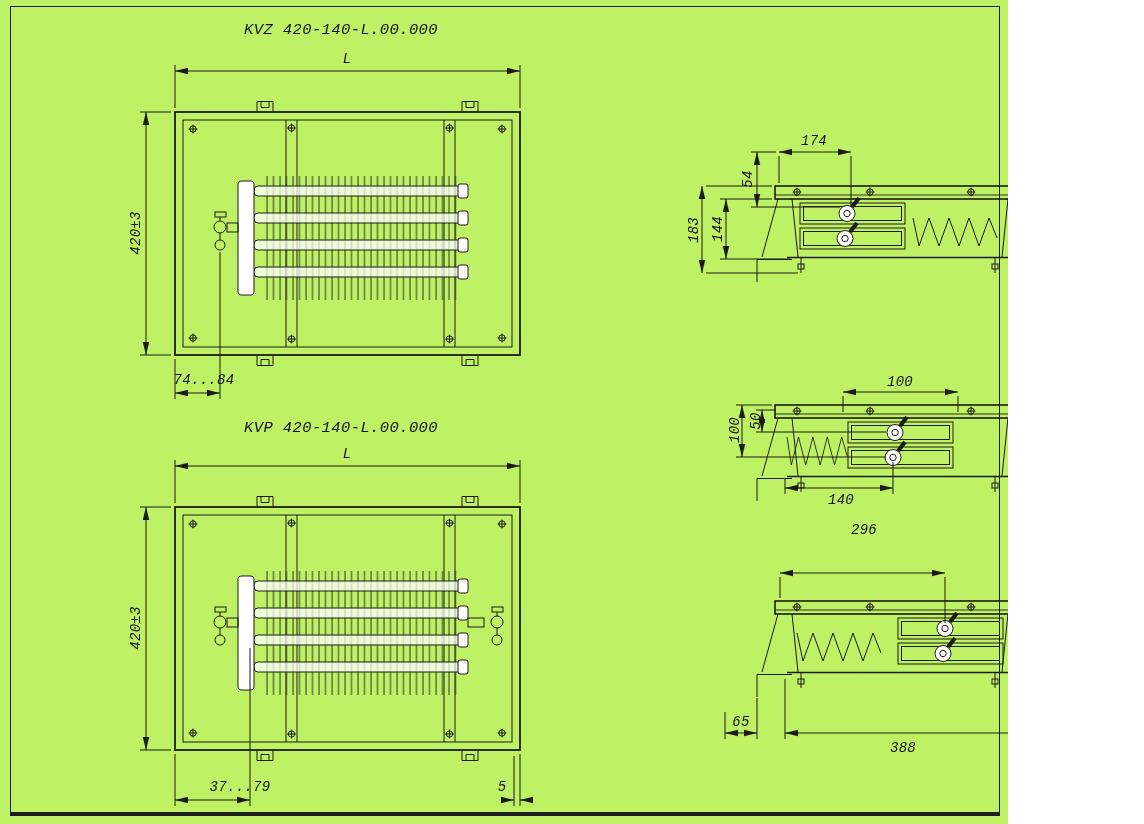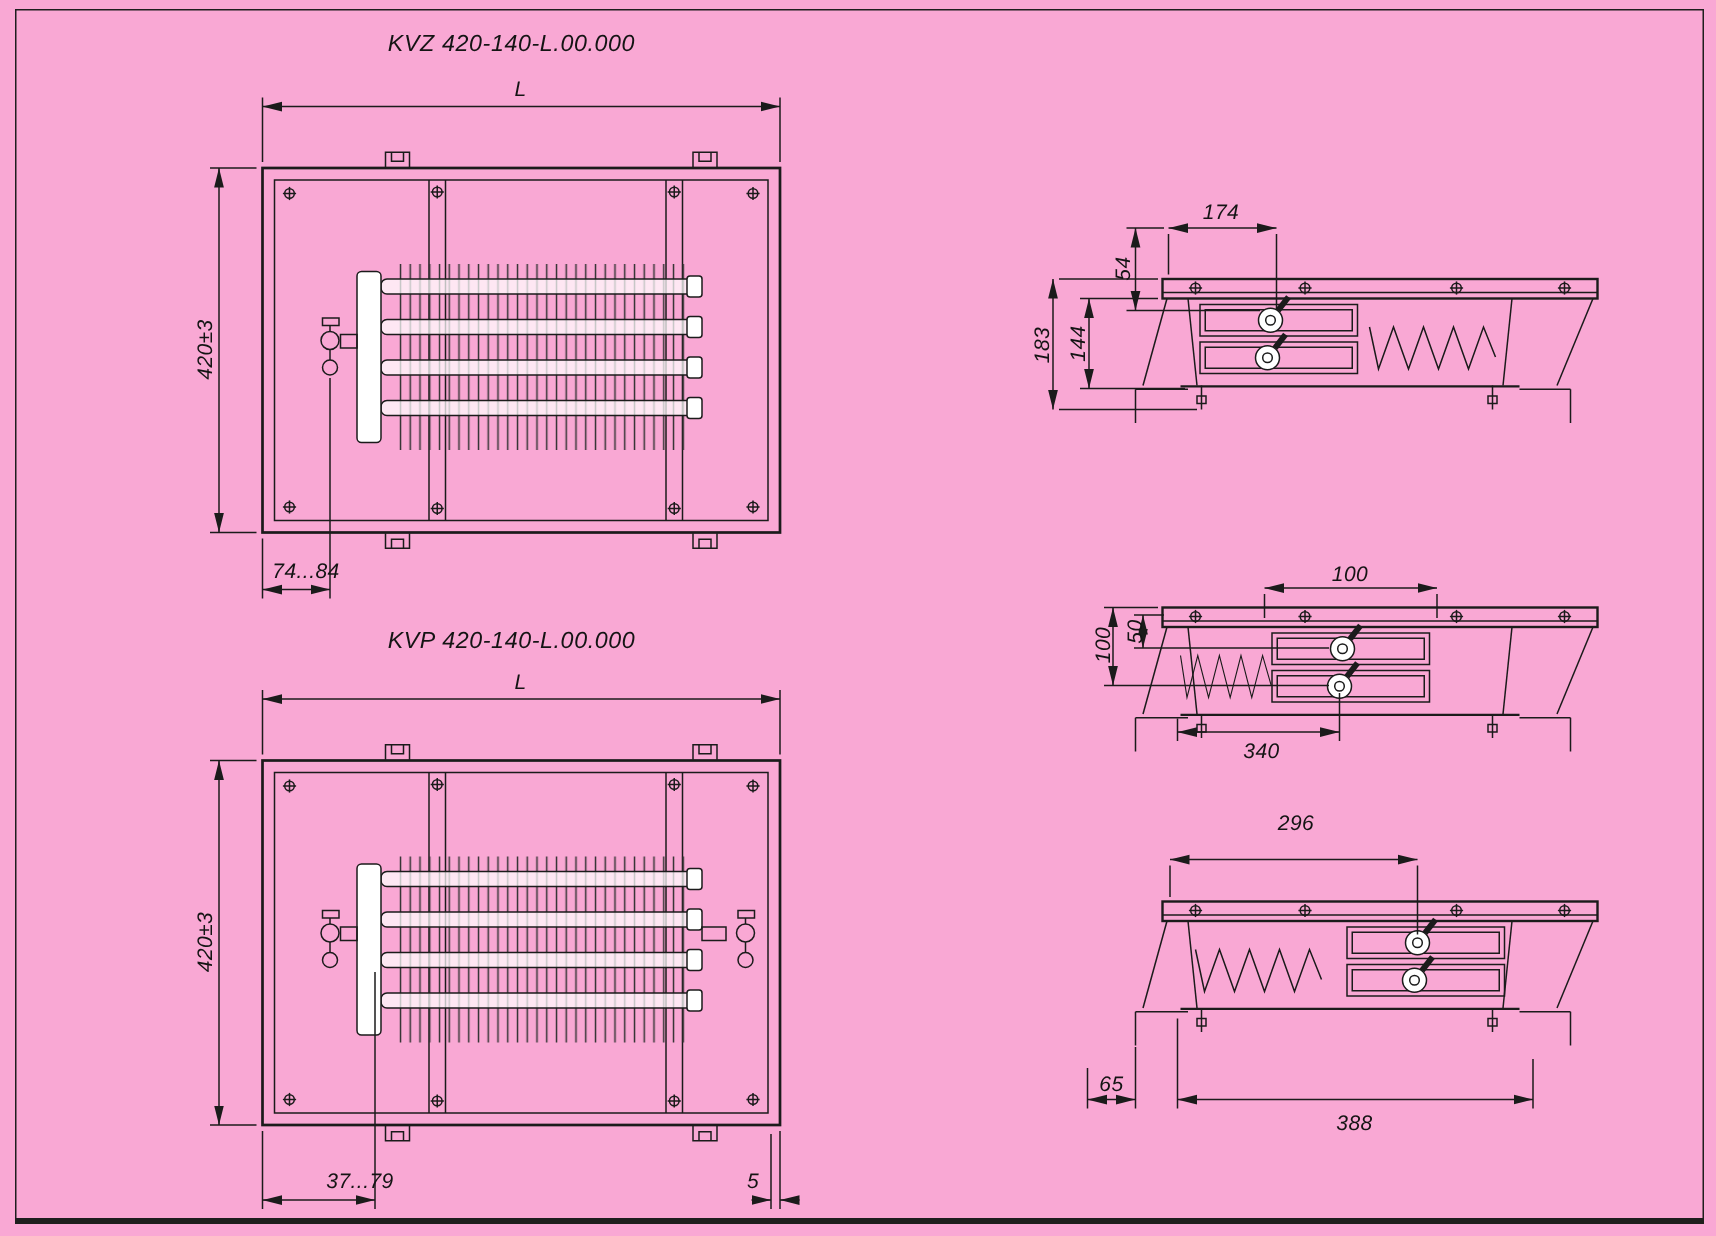--- a/index.html
+++ b/index.html
@@ -1,17 +1,17 @@
 <!DOCTYPE html>
 <html><head>
 <meta charset="utf-8">
 <style>
   html,body{margin:0;padding:0;background:#ffffff;}
-  .canvas{position:relative;width:1144px;height:824px;background:#f9a8d4;overflow:hidden;
-          font-family:Liberation Sans, sans-serif;}
+  .canvas{position:relative;width:1008px;height:824px;background:#bef264;overflow:hidden;
+          font-family:Liberation Mono, monospace;}
   .frame{position:absolute;left:10px;right:8px;top:6px;bottom:8px;
          border:1.5px solid #1e1e1e;border-bottom-width:4px;pointer-events:none;}
   .lw{position:absolute;left:0;top:0;}
   .lbl{position:absolute;transform:translate(-50%,-50%);font-style:italic;
        font-size:14px;color:#141414;white-space:nowrap;letter-spacing:.3px;}
   .lbl.rot{transform:translate(-50%,-50%) rotate(-90deg);}
   .lbl.title{font-size:15.5px;letter-spacing:.4px;}
 </style>
 </head>
 <body>
@@ -231,20 +231,20 @@
   <span class="lbl" style="left:502px;top:787px">5</span>
 
   <span class="lbl" style="left:814px;top:141px">174</span>
   <span class="lbl rot" style="left:748px;top:179px">54</span>
   <span class="lbl rot" style="left:694px;top:230px">183</span>
   <span class="lbl rot" style="left:718px;top:229px">144</span>
 
   <span class="lbl" style="left:900px;top:382px">100</span>
   <span class="lbl rot" style="left:735px;top:430px">100</span>
   <span class="lbl rot" style="left:756px;top:421px">50</span>
-  <span class="lbl" style="left:841px;top:500px">340</span>
-
-  <span class="lbl" style="left:864px;top:548px">296</span>
+  <span class="lbl" style="left:841px;top:500px">140</span>
+
+  <span class="lbl" style="left:864px;top:530px">296</span>
   <span class="lbl" style="left:741px;top:722px">65</span>
   <span class="lbl" style="left:903px;top:748px">388</span>
 
   <div class="frame"></div>
 </div>
 
 </body></html>

